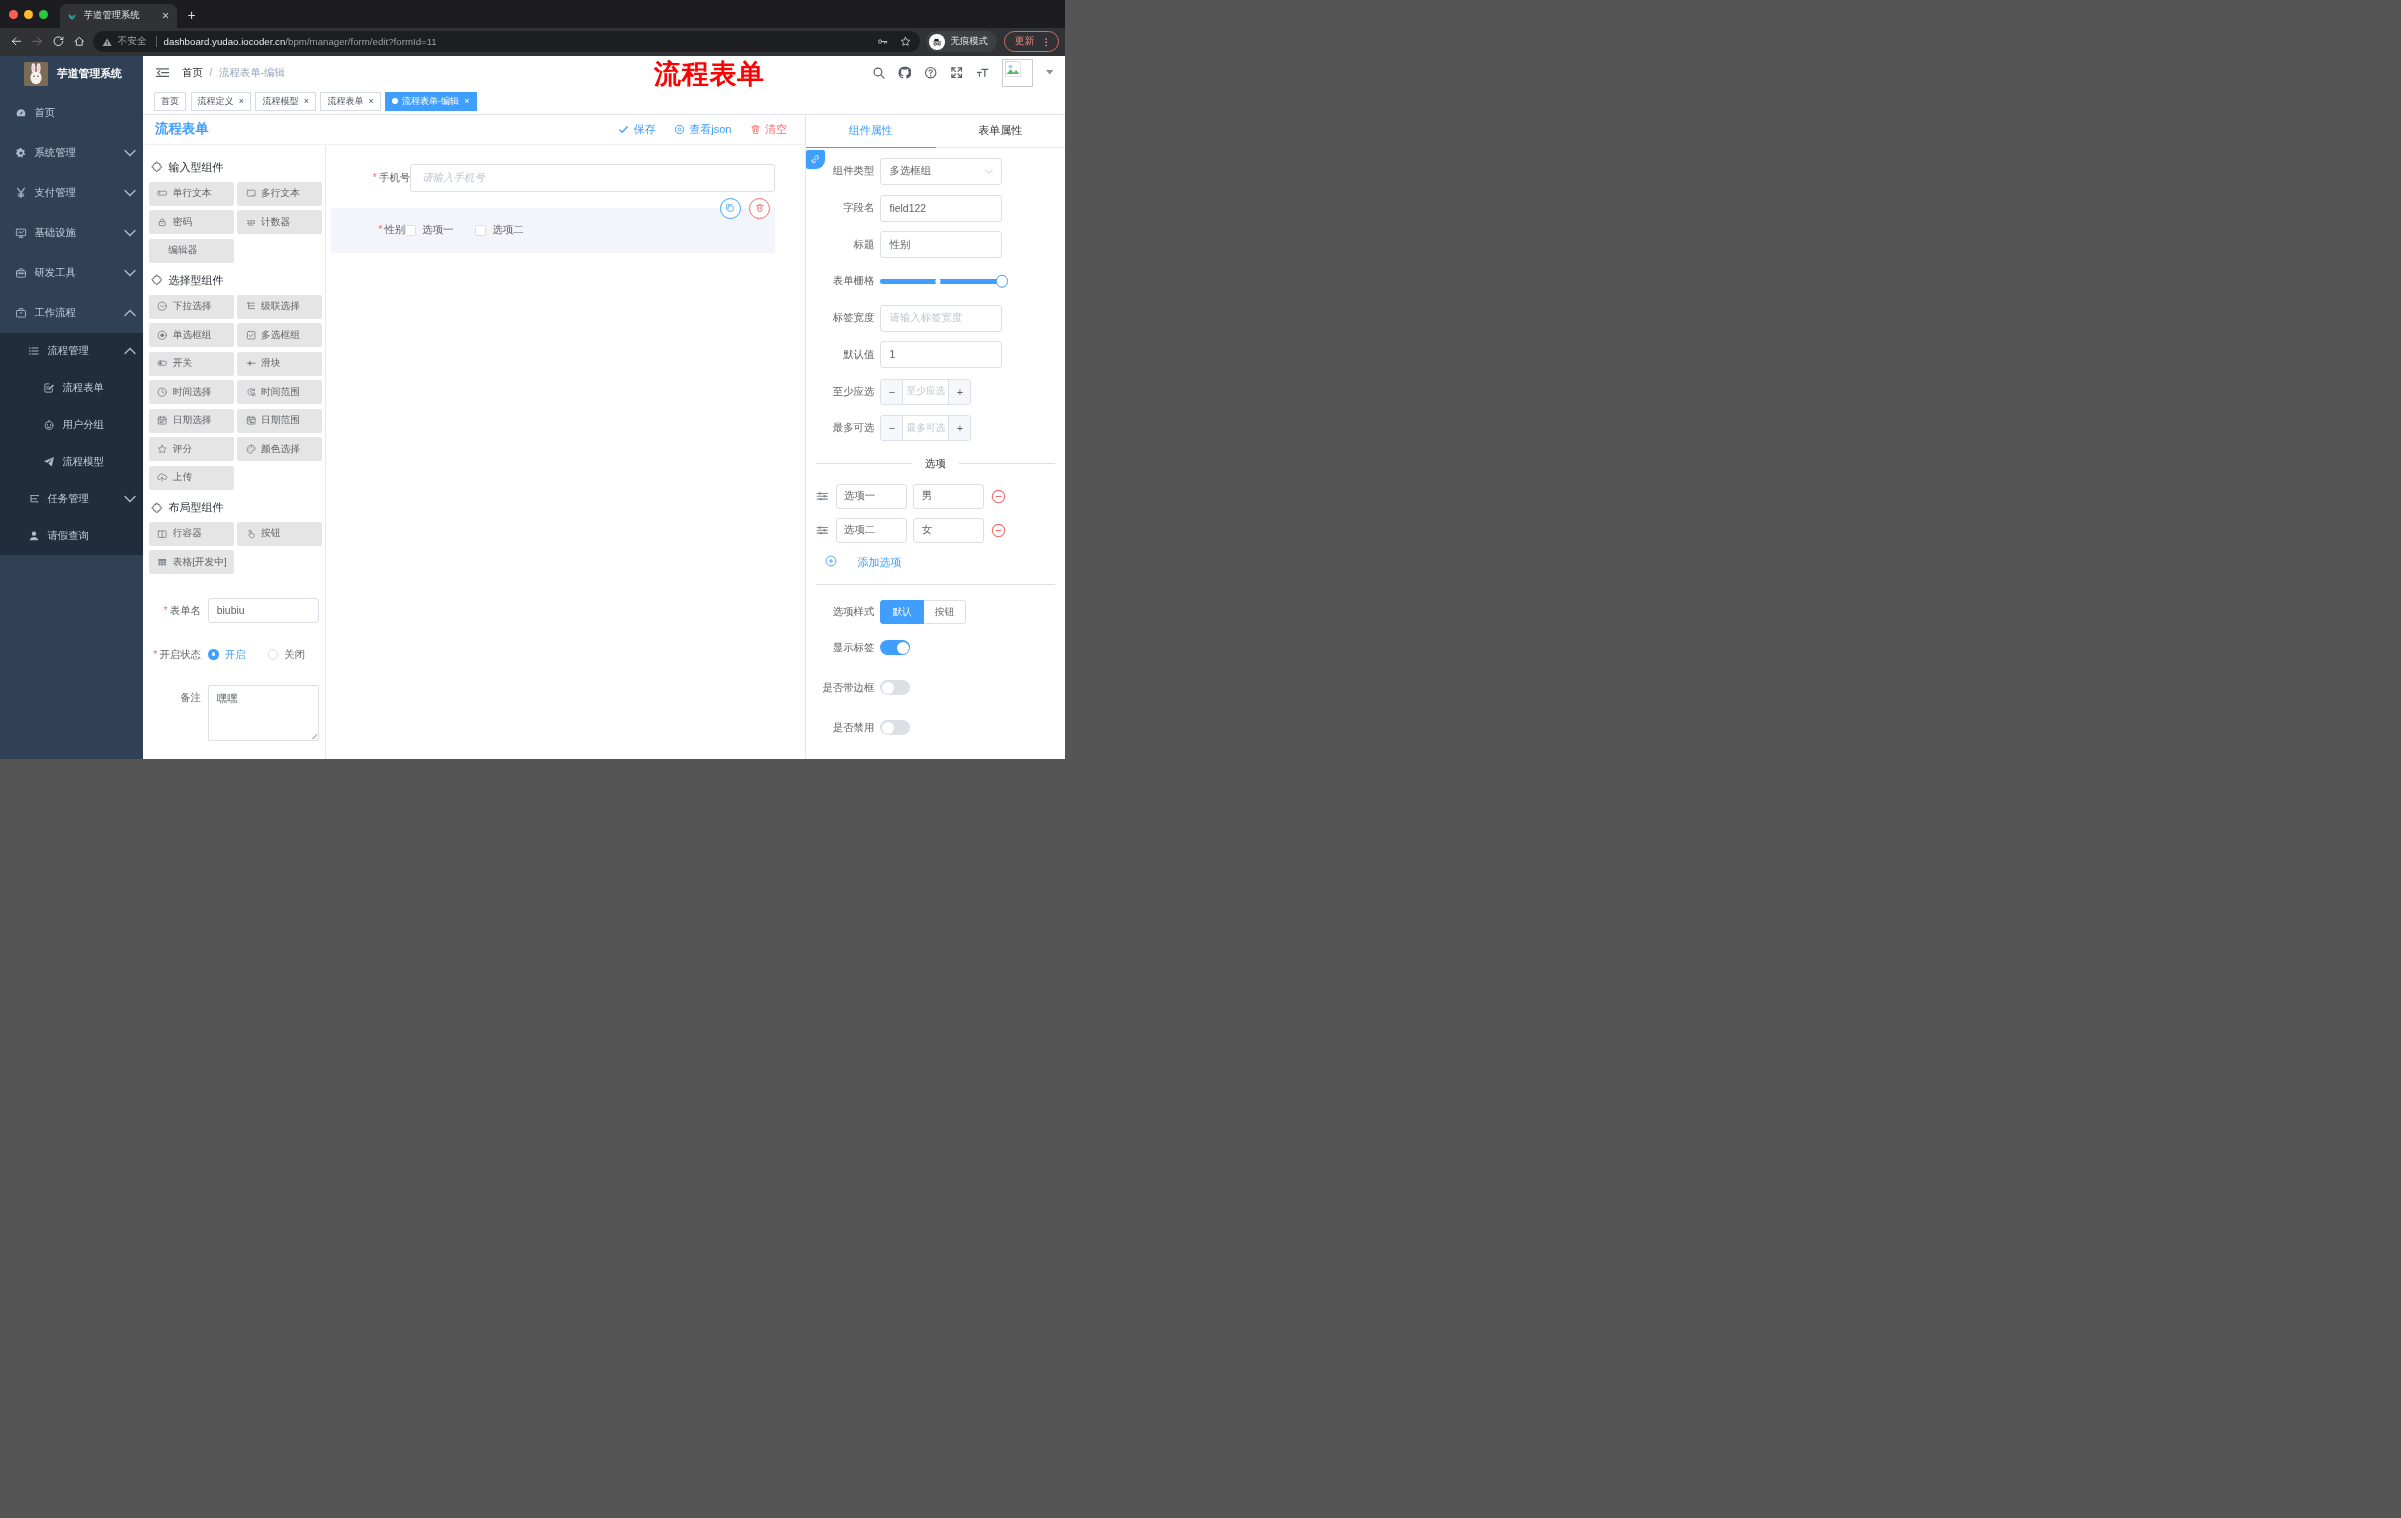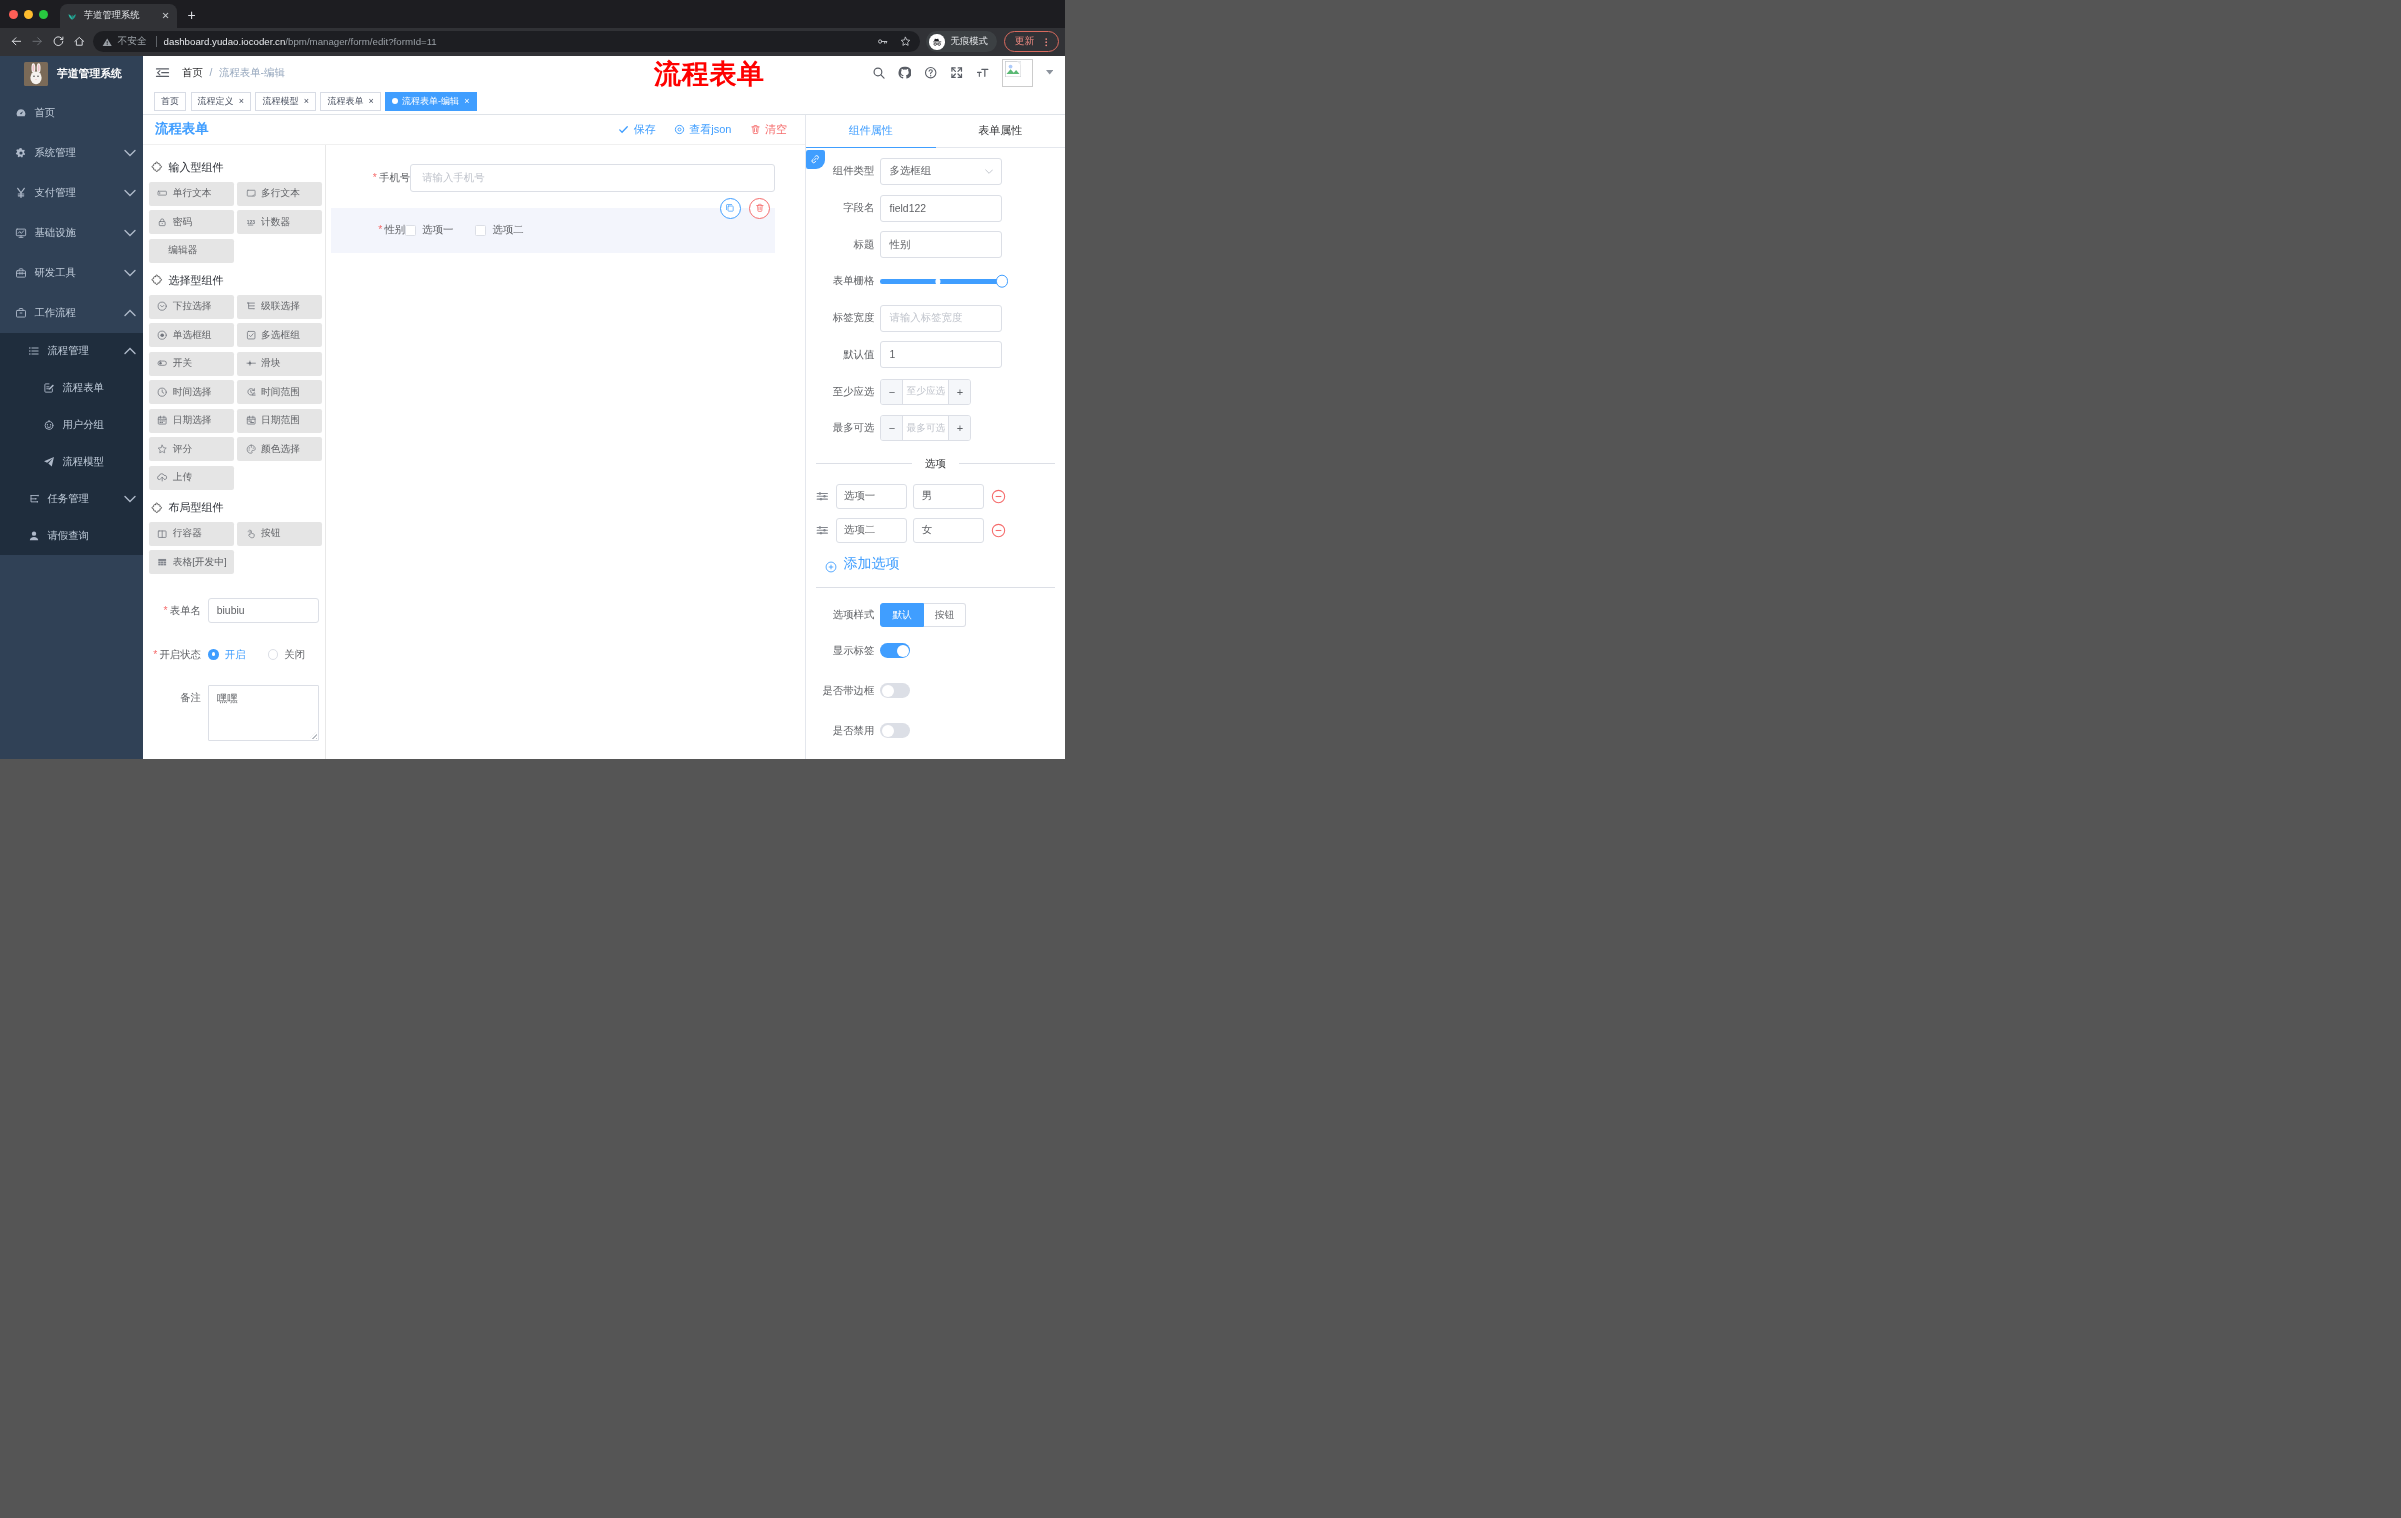--- a/index.html
+++ b/index.html
@@ -115,21 +115,21 @@
   .radio.off { background:#fff; border:0.7px solid #dcdfe6; }
   .radio-lab-on { color:#409eff; margin-right:16.3px; }
   .radio-lab-off { color:#606266; }
   .pf-textarea { position:relative; width:111px; height:56px; border:0.7px solid #dcdfe6; border-radius:1px; padding:5.2px 7.4px; font-size:10.4px; color:#606266; }
   .grip { position:absolute; right:1.5px; bottom:1.5px; width:7.4px; height:7.4px; background:repeating-linear-gradient(135deg,transparent 0 1.5px,#b8bcc2 1.5px 2.4px); clip-path:polygon(100% 0,100% 100%,0 100%); }
 
   
   .canvas { flex:1; min-width:0; padding:19.3px 30.5px 0 5.2px; background:#fff; }
   .cv-row { display:flex; align-items:center; }
   .cv-label { width:79px; text-align:right; font-size:10.4px; color:#606266; flex-shrink:0; white-space:nowrap; }
-  .cv-input { flex:1; height:28px; border:0.7px solid #dcdfe6; border-radius:3px; display:flex; align-items:center; padding:8px 11px; font-size:10.4px; color:#c0c4cc; }
+  .cv-input { flex:1; height:28px; border:0.7px solid #dcdfe6; border-radius:3px; display:flex; align-items:center; padding:8px 11px; font-size:10.4px; color:#c0c4cc;font-style:italic; }
   .selected-block { position:relative; margin-top:15.6px; background:#f3f5fc; padding:15.6px 0; }
   .sb-label { width:74px; }
   .cb-item { display:flex; align-items:center; gap:6.7px; margin-right:22px; font-size:10.4px; color:#606266; }
   .checkbox { width:10.4px; height:10.4px; border:0.7px solid #dcdfe6; border-radius:1.5px; background:#fff; flex-shrink:0; }
   .block-actions { position:absolute; top:-10.4px; right:4.5px; display:flex; gap:8.2px; }
   .circle-btn { width:21px; height:21px; border-radius:50%; background:#fff; display:flex; align-items:center; justify-content:center; }
   .circle-btn svg { width:9.7px; height:9.7px; }
   .circle-btn.copy { border:0.7px solid #409eff; color:#409eff; }
   .circle-btn.del { border:0.7px solid #f56c6c; color:#f56c6c; }
 
@@ -159,21 +159,21 @@
   .i-divider { display:flex; align-items:center; margin:5.2px 10.4px 13.4px 0; }
   .i-divider::before, .i-divider::after { content:""; flex:1; height:0.7px; background:#dcdfe6; }
   .i-divider-text { padding:0 13.4px; color:#303133; font-size:10.4px; }
   .i-divider.plain { margin:14px 10.4px 14px 0; }
   .opt-row { display:flex; align-items:center; gap:6.7px; margin-bottom:9px; }
   .opt-row .handle { color:#6f737a; display:flex; }
   .opt-row .handle svg { width:12.6px; height:12.6px; }
   .opt-input { width:71px; height:25px; border:0.7px solid #dcdfe6; border-radius:3px; display:flex; align-items:center; padding:0 7.4px; color:#606266; }
   .rm-btn { color:#f56c6c; display:flex; }
   .rm-btn svg { width:15px; height:15px; }
-  .add-opt { display:flex; align-items:flex-end; gap:6px; color:#409eff; font-size:14px; margin:3px 0 0 9px; cursor:default; }
+  .add-opt { display:flex; align-items:flex-start; gap:20px; color:#409eff; font-size:11px; margin:3px 0 0 9px; cursor:default; }
   .add-opt svg { width:12px; height:12px; }
   .rbgroup { display:flex; height:24px; }
   .rg-btn { padding:0 11px; display:flex; align-items:center; font-size:9.7px; cursor:default; }
   .rg-btn.on { background:#409eff; border:0.7px solid #409eff; color:#fff; border-radius:3px 0 0 3px; }
   .rg-btn.off { background:#fff; border:0.7px solid #dcdfe6; border-left:none; color:#606266; border-radius:0 3px 3px 0; }
   .sw-row { margin-bottom:15px; min-height:25px; }
   .switch { width:30px; height:15px; border-radius:7.4px; position:relative; flex-shrink:0; }
   .switch.on { background:#409eff; }
   .switch.off { background:#dcdfe6; }
   .switch .knob { position:absolute; top:1.5px; width:12px; height:12px; border-radius:50%; background:#fff; }

